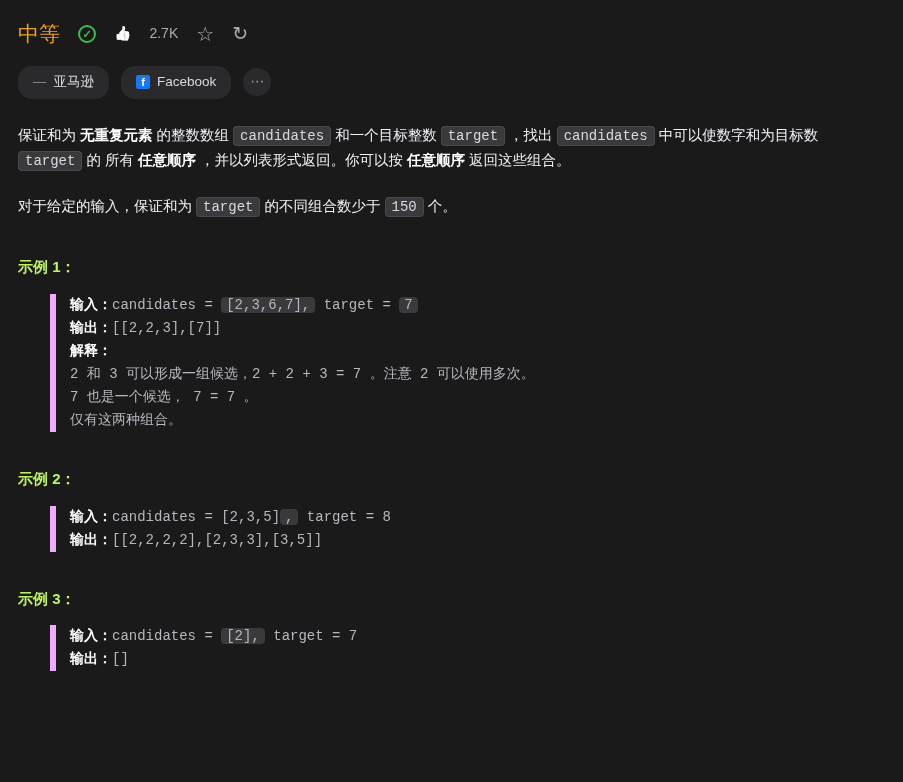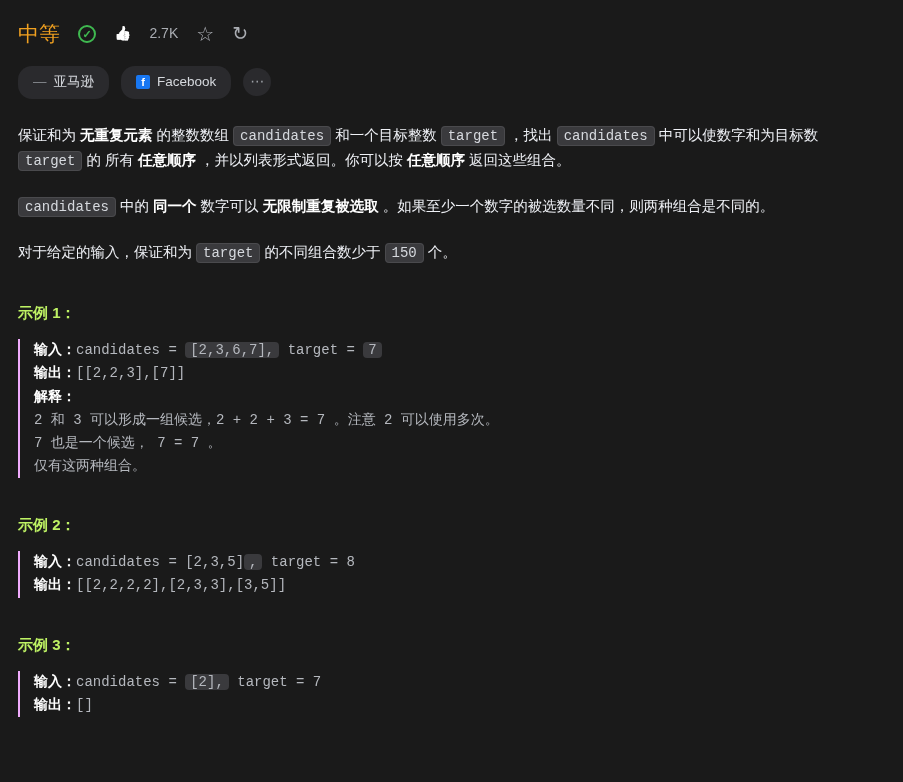--- a/index.html
+++ b/index.html
@@ -104,26 +104,27 @@
   }
   .example-title {
     font-weight: 700;
     color: #bef264;
     margin: 34px 0 14px 0;
     font-size: 15px;
   }
   .example-title:first-of-type{ margin-top: 46px; }
   .example-block {
     padding-left: 14px;
-    border-left: 2px solid #f0abfc;
+    border-left: 6px solid #f0abfc;
     font-family: "SFMono-Regular", Consolas, "Courier New", monospace;
     font-size: 14px;
     line-height: 1.65;
     color: #b5b8be;
     white-space: pre-wrap;
+    margin-left: 32px;
   }
   .example-block b { color: #fff; font-weight: 700; }
   .code-chip {
     background: #3a3a3d;
     border-radius: 4px;
     padding: 0 5px;
   }
 </style>
 </head>
 <body>
@@ -149,23 +150,20 @@
     <span>Facebook</span>
   </span>
   <span class="more-btn"></span>
 </div>
 
 <div class="description">
   <p>
     <span>保证和为 </span><b>无重复元素</b><span> 的整数数组 </span><span class="inline-code">candidates</span><span> 和一个目标整数 </span><span class="inline-code">target</span><span> ，找出 </span><span class="inline-code">candidates</span><span> 中可以使数字和为目标数 </span><span class="inline-code">target</span><span> 的 所有 </span><b>任意顺序</b><span> ，并以列表形式返回。你可以按 </span><b>任意顺序</b><span> 返回这些组合。</span>
   </p>
   <p>
-    <span class="inline-code">candidates</span><span> 中的 </span><b>同一个</b><span> 数字可以 </span><b>无限制重复被选取</b><span> 。如果至少一个数字的被选数量不同，则两种组合是不同的。</span>
-  </p>
-  <p>
     <span>对于给定的输入，保证和为 </span><span class="inline-code">target</span><span> 的不同组合数少于 </span><span class="inline-code">150</span><span> 个。</span>
   </p>
 </div>
 
 <div class="example-title">示例 1：</div>
 <div class="example-block"><b>输入：</b><span>candidates = </span><span class="code-chip">[2,3,6,7],</span><span> target = </span><span class="code-chip">7</span>
 <b>输出：</b><span>[[2,2,3],[7]]</span>
 <b>解释：</b>
 <span>2 和 3 可以形成一组候选，2 + 2 + 3 = 7 。注意 2 可以使用多次。
 7 也是一个候选， 7 = 7 。

